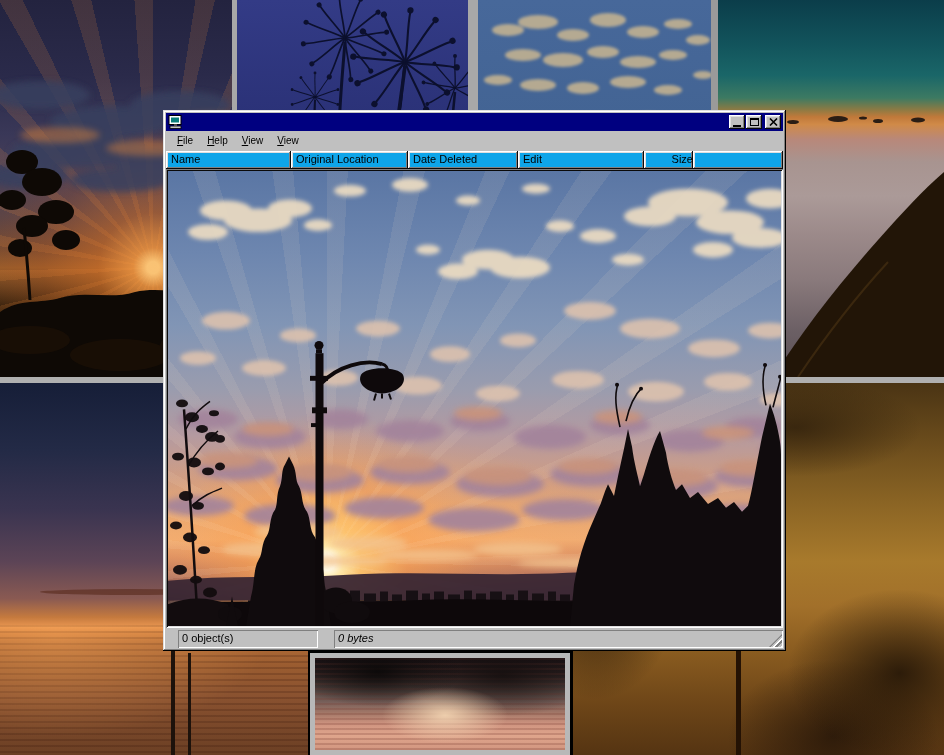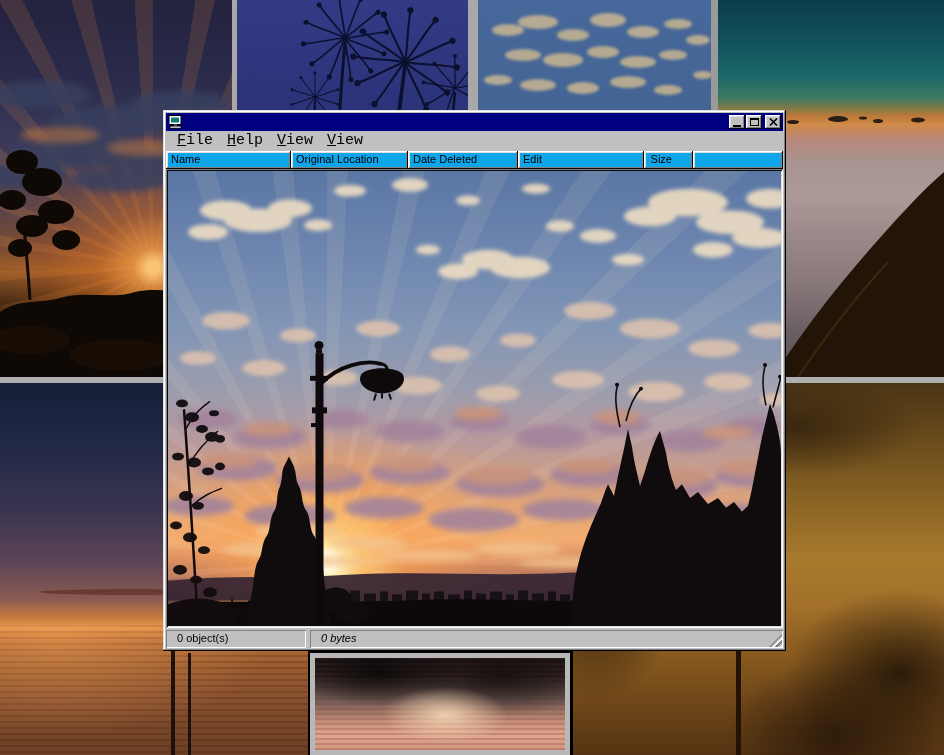--- a/index.html
+++ b/index.html
@@ -60,42 +60,42 @@
   .titlebar{height:18px;background:#000080;display:flex;align-items:center;padding:0 2px;flex:0 0 auto;}
   .titlebar .ticon{width:16px;height:14px;margin-right:3px;flex:0 0 auto;}
   .title-text{color:#fff;font-size:11px;font-weight:bold;flex:1 1 auto;overflow:hidden;white-space:nowrap;}
   .tbtn{width:16px;height:14px;background:#c0c0c0;margin-left:1px;flex:0 0 auto;
     box-shadow:inset -1px -1px #0a0a0a, inset 1px 1px #fff, inset -2px -2px #808080, inset 2px 2px #dfdfdf;
     display:flex;align-items:center;justify-content:center;}
   .tbtn.close{margin-left:3px;}
   .glyph-min{width:8px;height:2px;background:#000;margin-top:7px;}
   .glyph-max{width:9px;height:8px;border:1px solid #000;border-top-width:2px;box-sizing:border-box;}
   .menubar{height:19px;display:flex;align-items:center;padding-left:4px;flex:0 0 auto;}
-  .menu-item{font-size:15px;color:#000;padding:2px 7px;font-family:Liberation Mono, monospace;}
+  .menu-item{font-size:10px;color:#000;padding:2px 7px;}
   .menu-item::first-letter{text-decoration:underline;}
   .headerbar{height:18px;display:flex;flex:0 0 auto;margin-top:1px;}
   .hcell{height:18px;background:#0ea5e9;font-size:11px;color:#000;line-height:17px;
     padding-left:5px;box-sizing:border-box;overflow:hidden;white-space:nowrap;
     box-shadow:inset -1px -1px #0a0a0a, inset 1px 1px #fff, inset -2px -2px #808080, inset 2px 2px #dfdfdf;}
   .c-name{width:125px;}.c-orig{width:117px;}.c-date{width:110px;}.c-type{width:126px;}
-  .c-size{width:49px;text-align:right;padding-right:21px;padding-left:0;}
+  .c-size{width:49px;text-align:right;padding-right:0;padding-left:0;}
   .c-blank{flex:1 1 auto;}
   .client{flex:1 1 auto;position:relative;background:#808080;
     box-shadow:inset 1px 1px #808080, inset -1px -1px #fff, inset 2px 2px #0a0a0a, inset -2px -2px #dfdfdf;
     padding:2px;box-sizing:border-box;}
   .photo{position:absolute;left:2px;top:2px;right:2px;bottom:2px;overflow:hidden;
     background:
       repeating-conic-gradient(from 0deg at 26% 86%, rgba(255,230,200,.09) 0 3deg, rgba(255,230,200,0) 3deg 11deg),
       radial-gradient(circle at 26% 86%, #fffbe8 0 8px, #ffe9a8 16px, rgba(255,200,110,.85) 34px, rgba(250,160,80,.45) 80px, rgba(240,140,70,0) 150px),
       radial-gradient(ellipse 420px 200px at 30% 88%, rgba(255,170,90,.55), rgba(0,0,0,0) 70%),
       linear-gradient(180deg,#5a76a4 0%,#6d86af 18%,#8195b5 34%,#9a9cae 48%,#b49aa0 58%,#cf9d84 68%,#e8a873 76%,#f0ad74 81%,#d88d64 85%,#a96a5e 89%,#6d4650 92%,#2e2230 95%,#140e12 100%);}
   .photo svg{position:absolute;inset:0;width:100%;height:100%;}
   .statusbar{height:18px;display:flex;margin-top:2px;flex:0 0 auto;position:relative;}
   .spanel{background:#c0c0c0;box-shadow:inset 1px 1px #808080, inset -1px -1px #fff;
-    font-size:11px;color:#000;line-height:17px;padding-left:11px;box-sizing:border-box;overflow:hidden;}
+    font-size:11px;color:#000;line-height:17px;padding-left:4px;box-sizing:border-box;overflow:hidden;margin-left:12px;}
   .sp1{width:140px;margin-right:4px;flex:0 0 auto;}
   .sp2{flex:1 1 auto;font-style:italic;}
   .grip{position:absolute;right:1px;bottom:1px;width:13px;height:13px;
     background:repeating-linear-gradient(135deg, rgba(0,0,0,0) 0 2px, #fff 2px 3px, #808080 3px 5px);
     clip-path:polygon(100% 0, 100% 100%, 0 100%);}
 </style>
 </head>
 <body>
 
 <div id="desktop">

